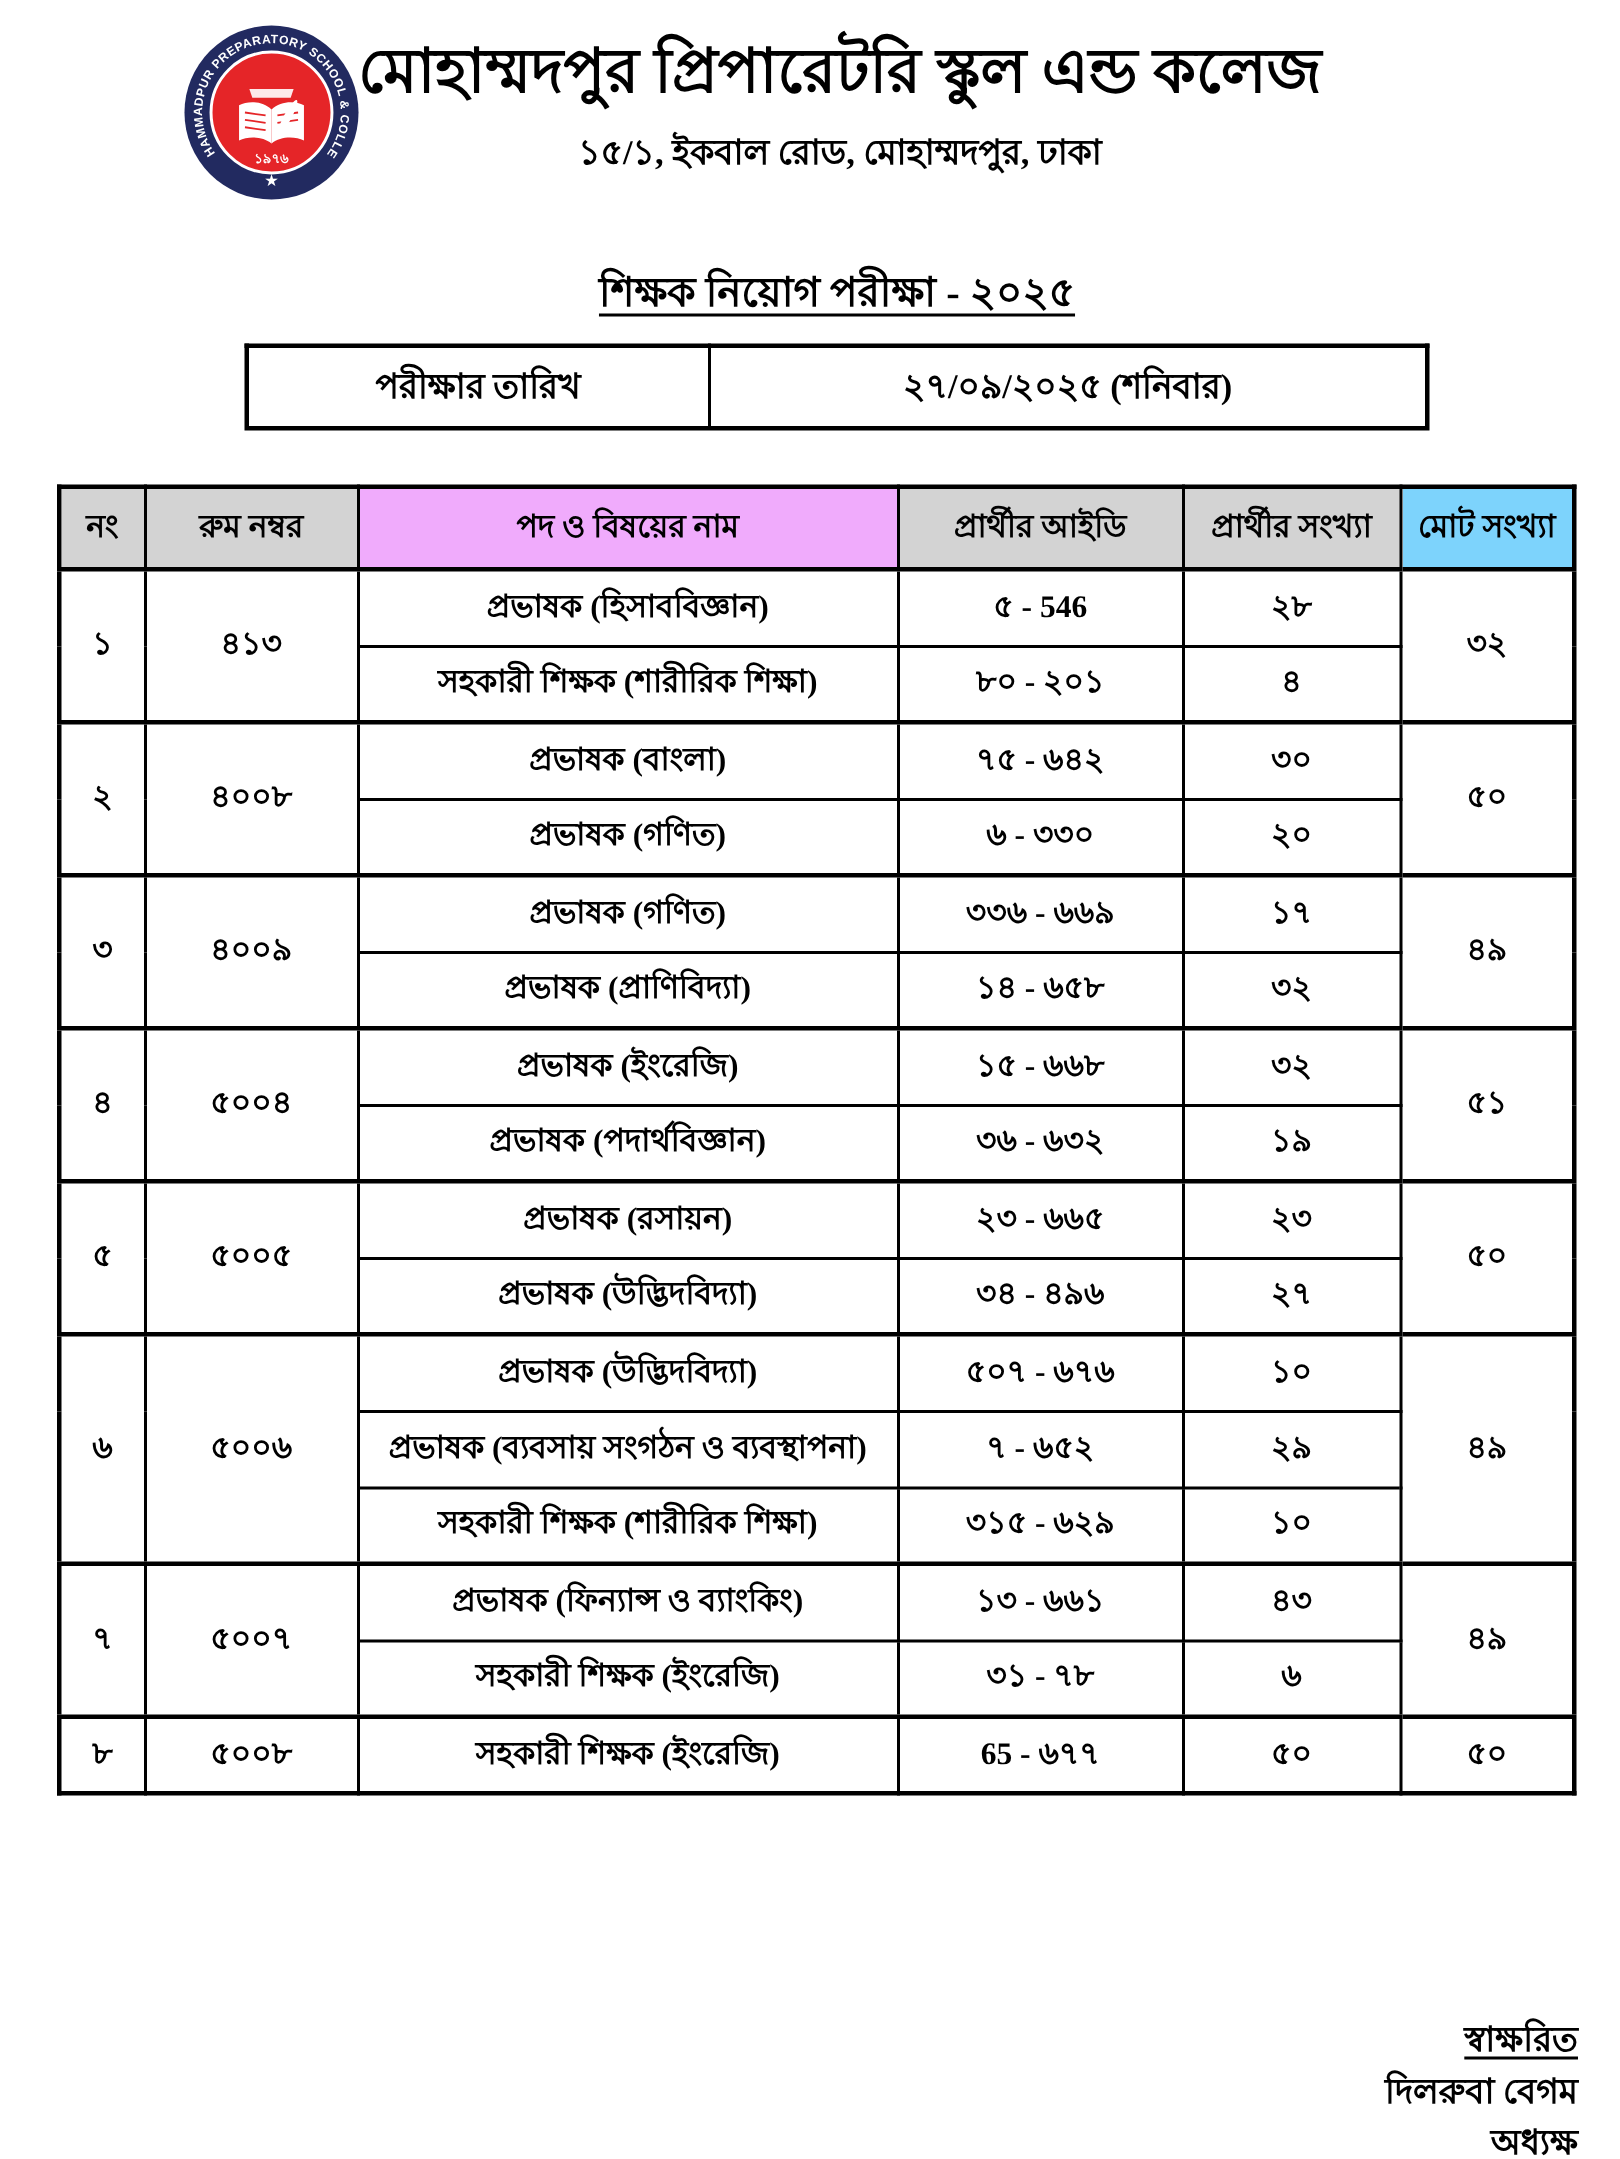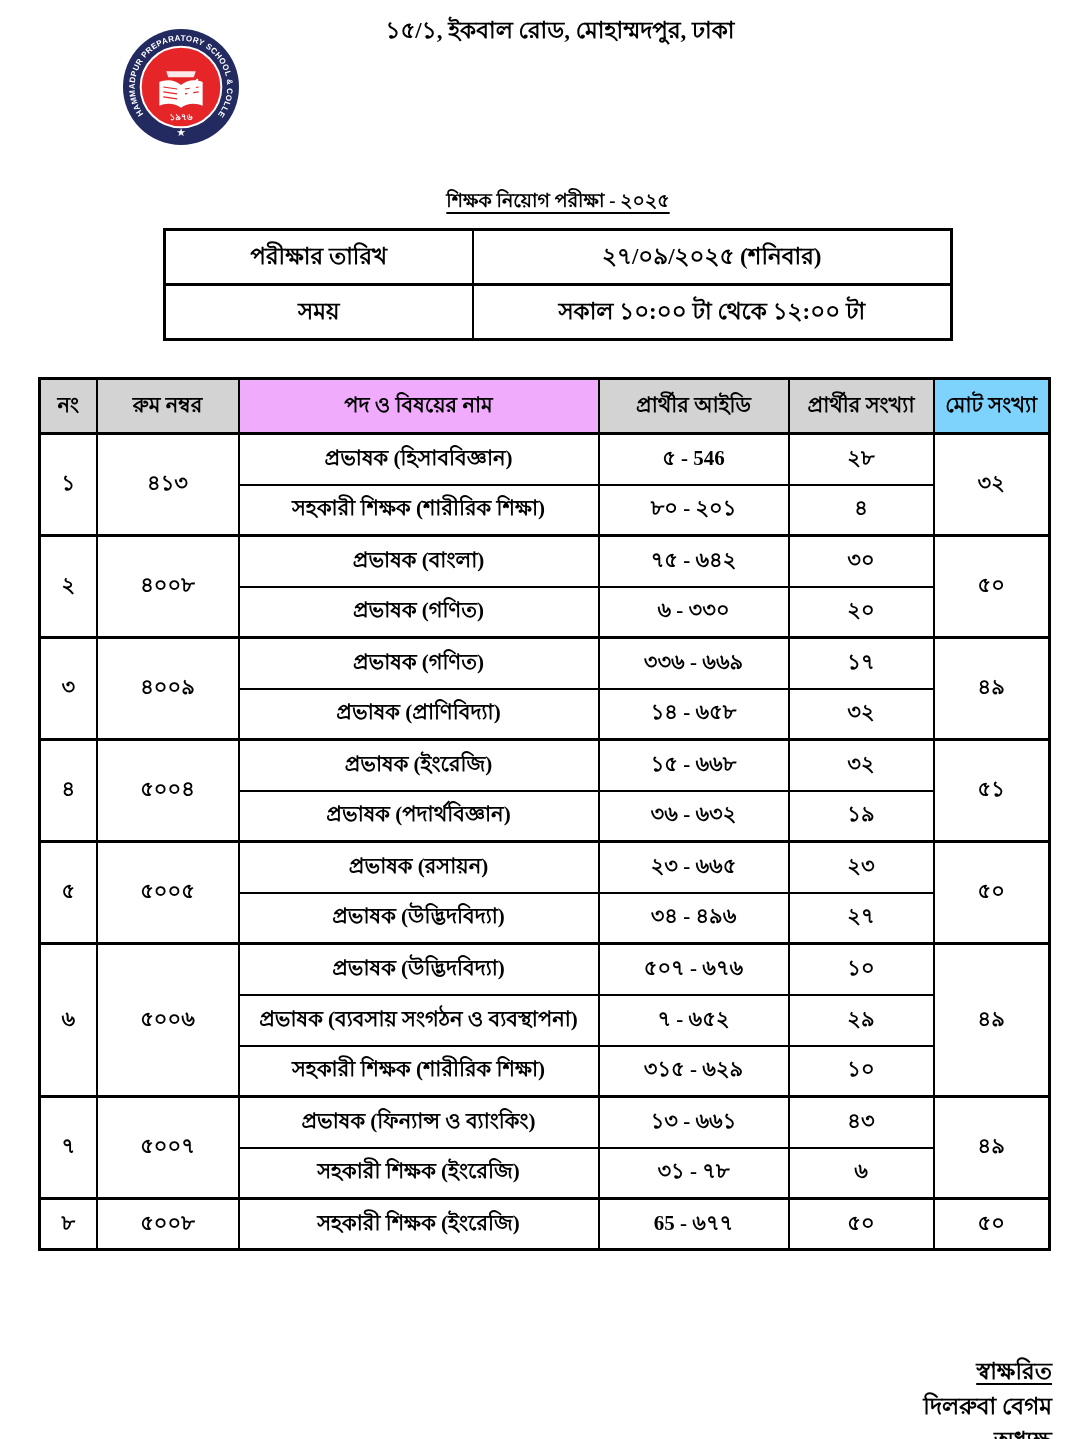--- a/index.html
+++ b/index.html
@@ -23,21 +23,21 @@
   .school-name {
     padding-top: 24px;
     font-size: 41px; font-weight: bold; line-height: 1.15;
     letter-spacing: 0px;
   }
   .school-address { margin-top: 12px; font-size: 23px; font-weight: bold; }
 
   
   .title-row { width: 790px; margin: 46px 0 0 163px; text-align: center; }
   .doc-title {
-    font-size: 19px; font-weight: bold;
+    font-size: 27px; font-weight: bold;
     text-decoration: underline;
     text-underline-offset: 5px;
     text-decoration-thickness: 2px;
   }
 
   
   .info-table {
     border-collapse: collapse;
     margin: 10px 0 0 163px;
     border: 3px solid #000;
@@ -119,37 +119,34 @@
         <line x1="42" y1="70" x2="56" y2="72" stroke="#e52528" stroke-width="1.2"></line>
         <line x1="64" y1="62" x2="78" y2="60" stroke="#e52528" stroke-width="1.2"></line>
         <line x1="64" y1="67" x2="78" y2="65" stroke="#e52528" stroke-width="1.2"></line>
 
         <ellipse cx="71" cy="63" rx="2.6" ry="13" transform="rotate(28 71 63)" fill="#ffffff"></ellipse>
         <text x="60" y="94" text-anchor="middle" font-size="9" font-weight="bold" fill="#ffffff">১৯৭৬</text>
         <text x="60" y="110" text-anchor="middle" font-size="11" fill="#ffffff">★</text>
       </svg>
     </div>
     <div class="header-text">
+      <h1 class="school-name">মোহাম্মদপুর প্রিপারেটরি স্কুল এন্ড কলেজ</h1>
       <div class="school-address">১৫/১, ইকবাল রোড, মোহাম্মদপুর, ঢাকা</div>
     </div>
   </header>
 
   <div class="title-row">
     <span class="doc-title">শিক্ষক নিয়োগ পরীক্ষা - ২০২৫</span>
   </div>
 
   <table class="info-table">
     <tbody id="info-body">
         <tr class="first">
           <td class="info-label">পরীক্ষার তারিখ</td>
           <td class="info-value">২৭/০৯/২০২৫ (শনিবার)</td>
-        </tr>
-        <tr>
-          <td class="info-label">সময়</td>
-          <td class="info-value">সকাল ১০:০০ টা থেকে ১২:০০ টা</td>
         </tr>
       </tbody>
   </table>
 
   <table class="main-table">
     <colgroup>
       <col class="col-no">
         <col class="col-room">
         <col class="col-post">
       <col class="col-id">

